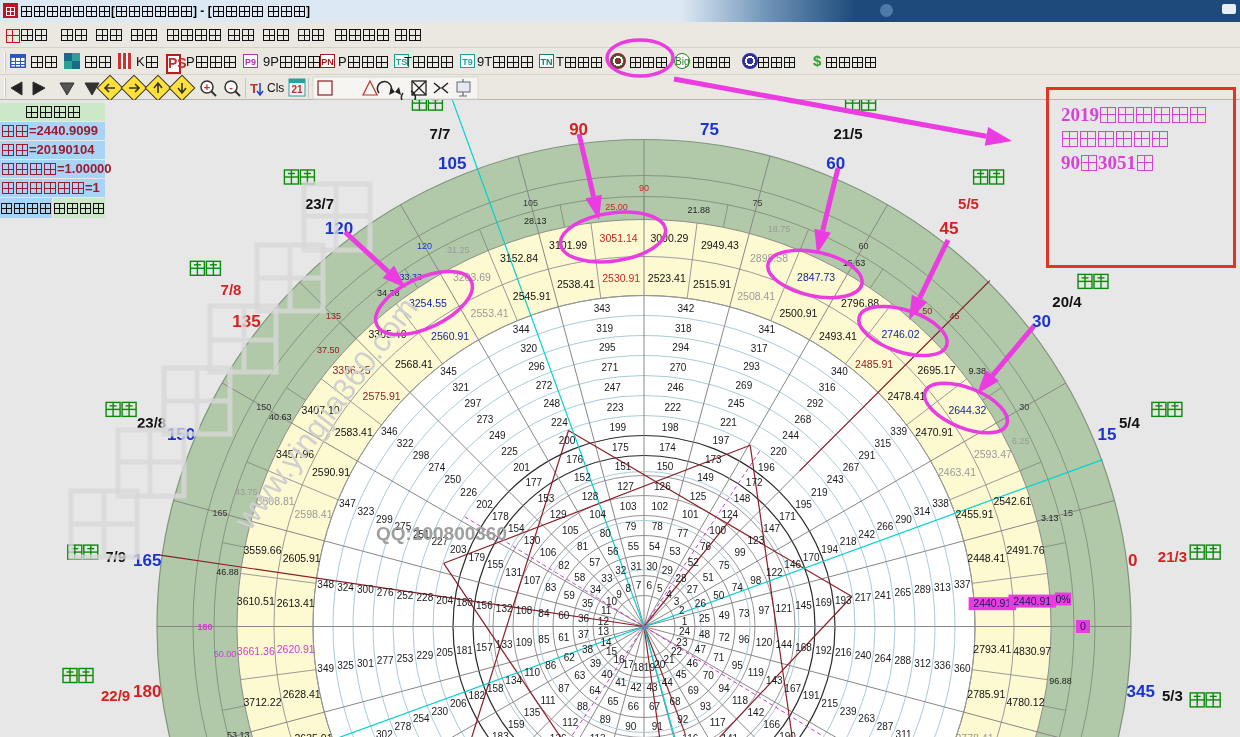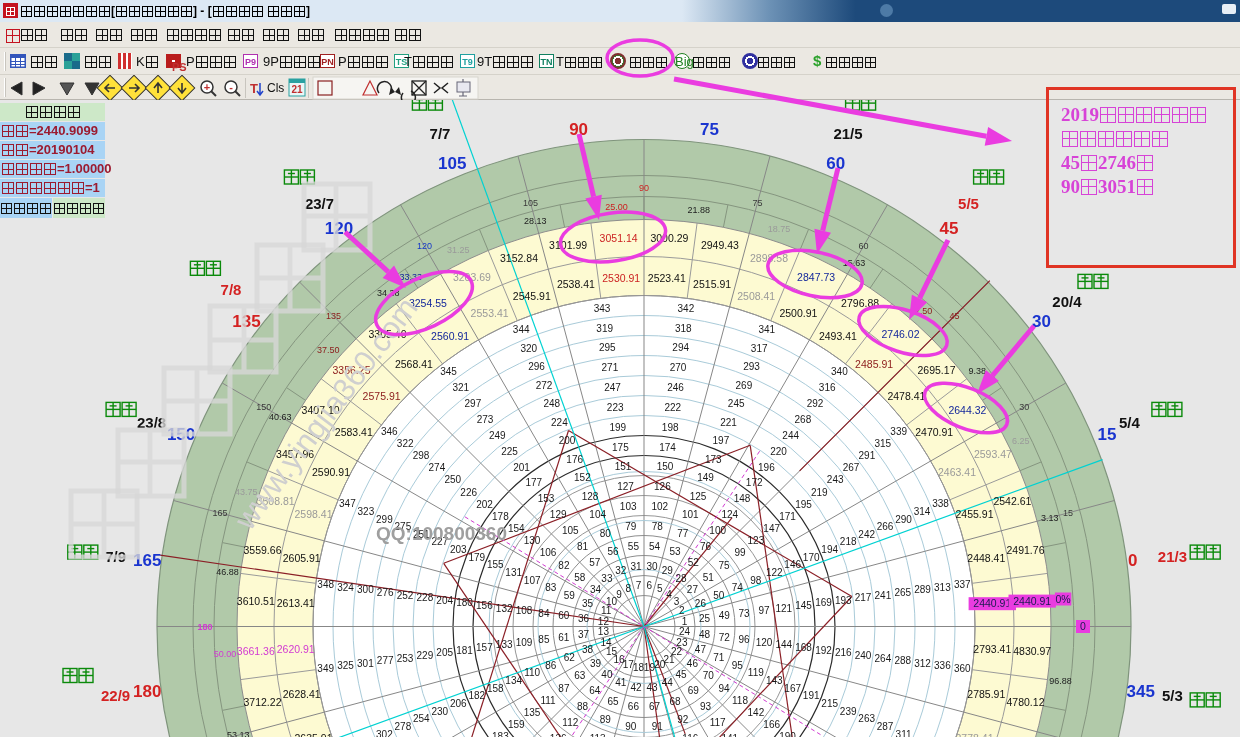--- a/index.html
+++ b/index.html
@@ -42,35 +42,35 @@
 <span style="position:absolute;left:10px;top:6px;width:16px;height:14px;background:#fff;border:1px solid #3355bb;box-shadow:inset 0 3px 0 #3355bb,inset 0 0 0 0.5px #3355bb"></span>
 <span style="position:absolute;left:15px;top:10px;width:1px;height:9px;background:#3355bb"></span>
 <span style="position:absolute;left:20px;top:10px;width:1px;height:9px;background:#3355bb"></span>
 <span style="position:absolute;left:11px;top:13px;width:14px;height:1px;background:#3355bb"></span>
 <span style="position:absolute;left:11px;top:16px;width:14px;height:1px;background:#3355bb"></span>
 <span class="titem" style="left:30px"><i class="cn" style="width:12px;height:12px;"></i><i class="cn" style="width:12px;height:12px;"></i></span>
 <span style="position:absolute;left:64px;top:5px;width:16px;height:16px;background:conic-gradient(#2aa198 25%,#1a6b8a 0 50%,#2aa198 0 75%,#1a6b8a 0)"></span>
 <span class="titem" style="left:84px"><i class="cn" style="width:12px;height:12px;"></i><i class="cn" style="width:12px;height:12px;"></i></span>
 <span style="position:absolute;left:118px;top:5px;width:14px;height:16px;background:repeating-linear-gradient(90deg,#d03030 0 3px,#fff 3px 5px)"></span>
 <span class="titem" style="left:136px">K<i class="cn" style="width:12px;height:12px;"></i></span>
-<span style="position:absolute;left:166px;top:6px;width:15px;height:14px;border:6px solid #b91c1c;color:#c03030;font-size:11px;font-weight:bold;text-align:center;line-height:14px;background:#fff">PS</span>
+<span style="position:absolute;left:166px;top:6px;width:15px;height:20px;border:2px solid #b91c1c;color:#c03030;font-size:14px;font-weight:bold;text-align:center;line-height:14px;background:#fff">PS</span>
 <span class="titem" style="left:186px">P<i class="cn" style="width:12px;height:12px;"></i><i class="cn" style="width:12px;height:12px;"></i><i class="cn" style="width:12px;height:12px;"></i></span>
 <span style="position:absolute;left:243px;top:6px;width:15px;height:14px;border:1px solid #b030b0;color:#b030b0;font-size:9px;font-weight:bold;text-align:center;line-height:14px;background:#fff">P9</span>
 <span class="titem" style="left:263px">9P<i class="cn" style="width:12px;height:12px;"></i><i class="cn" style="width:12px;height:12px;"></i><i class="cn" style="width:12px;height:12px;"></i></span>
 <span style="position:absolute;left:320px;top:6px;width:15px;height:14px;border:1px solid #a02020;color:#a02020;font-size:9px;font-weight:bold;text-align:center;line-height:14px;background:#fff">PN</span>
 <span class="titem" style="left:338px">P<i class="cn" style="width:12px;height:12px;"></i><i class="cn" style="width:12px;height:12px;"></i><i class="cn" style="width:12px;height:12px;"></i></span>
 <span style="position:absolute;left:394px;top:6px;width:15px;height:14px;border:1px solid #20a080;color:#20a080;font-size:9px;font-weight:bold;text-align:center;line-height:14px;background:#fff">TS</span>
 <span class="titem" style="left:404px">T<i class="cn" style="width:12px;height:12px;"></i><i class="cn" style="width:12px;height:12px;"></i><i class="cn" style="width:12px;height:12px;"></i></span>
 <span style="position:absolute;left:460px;top:6px;width:15px;height:14px;border:1px solid #20a0a0;color:#20a0a0;font-size:9px;font-weight:bold;text-align:center;line-height:14px;background:#fff">T9</span>
 <span class="titem" style="left:477px">9T<i class="cn" style="width:12px;height:12px;"></i><i class="cn" style="width:12px;height:12px;"></i><i class="cn" style="width:12px;height:12px;"></i></span>
 <span style="position:absolute;left:539px;top:6px;width:15px;height:14px;border:1px solid #108060;color:#108060;font-size:9px;font-weight:bold;text-align:center;line-height:14px;background:#fff">TN</span>
 <span class="titem" style="left:556px">T<i class="cn" style="width:11px;height:11px;"></i><i class="cn" style="width:11px;height:11px;"></i><i class="cn" style="width:11px;height:11px;"></i></span>
 <span style="position:absolute;left:610px;top:5px;width:16px;height:16px;border-radius:50%;border:2px solid #803030;background:radial-gradient(circle,#803030 3px,#fff 3px 5px,#308030 5px 7px,#fff 7px)"></span>
 <span class="titem" style="left:629px"><i class="cn" style="width:11px;height:11px;"></i><i class="cn" style="width:11px;height:11px;"></i><i class="cn" style="width:11px;height:11px;"></i></span>
-<span style="position:absolute;left:674px;top:5px;width:16px;height:16px;border-radius:50%;border:1px solid #208020;color:#208020;font-size:13px;text-align:center;line-height:15px;background:#fff">Big</span>
+<span style="position:absolute;left:674px;top:5px;width:16px;height:16px;border-radius:50%;border:1px solid #208020;color:#208020;font-size:10px;text-align:center;line-height:15px;background:#fff">Big</span>
 <span class="titem" style="left:692px"><i class="cn" style="width:11px;height:11px;"></i><i class="cn" style="width:11px;height:11px;"></i><i class="cn" style="width:11px;height:11px;"></i></span>
 <span style="position:absolute;left:742px;top:5px;width:16px;height:16px;border-radius:50%;border:2px solid #3030a0;background:radial-gradient(circle,#3030a0 3px,#fff 3px 5px,#3030a0 5px 7px,#fff 7px)"></span>
 <span class="titem" style="left:757px"><i class="cn" style="width:11px;height:11px;"></i><i class="cn" style="width:11px;height:11px;"></i><i class="cn" style="width:11px;height:11px;"></i></span>
 <span style="position:absolute;left:813px;top:4px;color:#2aa12a;font-size:15px;font-weight:bold">$</span>
 <span class="titem" style="left:825px"><i class="cn" style="width:11px;height:11px;"></i><i class="cn" style="width:11px;height:11px;"></i><i class="cn" style="width:11px;height:11px;"></i><i class="cn" style="width:11px;height:11px;"></i></span>
 </div>
 <div class="toolbar2">
 <span style="position:absolute;left:4px;top:3px;width:2px;height:19px;border-left:1px solid #fff;border-right:1px solid #c8c5be"></span>
 <svg width="1240" height="26" style="position:absolute;left:0;top:0">
       <polygon points="22,7 22,20 11,13" fill="#222" stroke="#333" stroke-width="1"></polygon>
@@ -830,21 +830,20 @@
 <div class="prow"><i class="cn" style="width:12px;height:12px;"></i><i class="cn" style="width:12px;height:12px;"></i><i class="cn" style="width:12px;height:12px;"></i><i class="cn" style="width:12px;height:12px;"></i>=1.00000</div>
 <div class="prow"><i class="cn" style="width:12px;height:12px;"></i><i class="cn" style="width:12px;height:12px;"></i><i class="cn" style="width:12px;height:12px;"></i><i class="cn" style="width:12px;height:12px;"></i><i class="cn" style="width:12px;height:12px;"></i><i class="cn" style="width:12px;height:12px;"></i>=1</div>
 <div style="height:20px;display:flex;gap:1px">
       <div style="flex:1;background:#a9d4f5;color:#111;font-size:13px;text-align:center;line-height:20px"><i class="cn" style="width:11px;height:11px;"></i><i class="cn" style="width:11px;height:11px;"></i><i class="cn" style="width:11px;height:11px;"></i><i class="cn" style="width:11px;height:11px;"></i></div>
       <div style="flex:1;background:#cde8c8;color:#111;font-size:13px;text-align:center;line-height:20px"><i class="cn" style="width:11px;height:11px;"></i><i class="cn" style="width:11px;height:11px;"></i><i class="cn" style="width:11px;height:11px;"></i><i class="cn" style="width:11px;height:11px;"></i></div>
     </div>
 </div>
 <div class="redbox">
 <div class="rline" style="margin-top:14px">2019<i class="cn" style="width:16px;height:16px;color:#d743d7;"></i><i class="cn" style="width:16px;height:16px;color:#d743d7;"></i><i class="cn" style="width:16px;height:16px;color:#d743d7;"></i><i class="cn" style="width:16px;height:16px;color:#d743d7;"></i><i class="cn" style="width:16px;height:16px;color:#d743d7;"></i><i class="cn" style="width:16px;height:16px;color:#d743d7;"></i></div>
 <div class="rline"><i class="cn" style="width:16px;height:16px;color:#d743d7;"></i><i class="cn" style="width:16px;height:16px;color:#d743d7;"></i><i class="cn" style="width:16px;height:16px;color:#d743d7;"></i><i class="cn" style="width:16px;height:16px;color:#d743d7;"></i><i class="cn" style="width:16px;height:16px;color:#d743d7;"></i><i class="cn" style="width:16px;height:16px;color:#d743d7;"></i></div>
-<div class="rline">45<i class="cn" style="width:16px;height:16px;color:#d743d7;"></i>2746<i class="cn" style="width:16px;height:16px;color:#d743d7;"></i></div>
 <div class="rline">90<i class="cn" style="width:16px;height:16px;color:#d743d7;"></i>3051<i class="cn" style="width:16px;height:16px;color:#d743d7;"></i></div>
 </div>
 <svg width="1240" height="737" viewBox="0 0 1240 737" style="position:absolute;left:0;top:0;z-index:50;pointer-events:none">
     <ellipse cx="640" cy="58" rx="33" ry="18" fill="none" stroke="#ea3ce0" stroke-width="3.5" transform="rotate(0 640 58)"></ellipse>
     <line x1="674" y1="79" x2="986.4" y2="136.3" stroke="#ea3ce0" stroke-width="5"></line>
     <polygon points="1012,141 984.7,145.7 988.1,127.0" fill="#ea3ce0"></polygon>
     <ellipse cx="613" cy="237" rx="53" ry="24" fill="none" stroke="#ea3ce0" stroke-width="3.5" transform="rotate(-8 613 237)"></ellipse>
     <line x1="579" y1="134" x2="593.6" y2="196.6" stroke="#ea3ce0" stroke-width="5"></line>
     <polygon points="599,220 585.3,198.5 601.8,194.7" fill="#ea3ce0"></polygon>
     <ellipse cx="424" cy="303" rx="52" ry="25" fill="none" stroke="#ea3ce0" stroke-width="3.5" transform="rotate(-25 424 303)"></ellipse>

